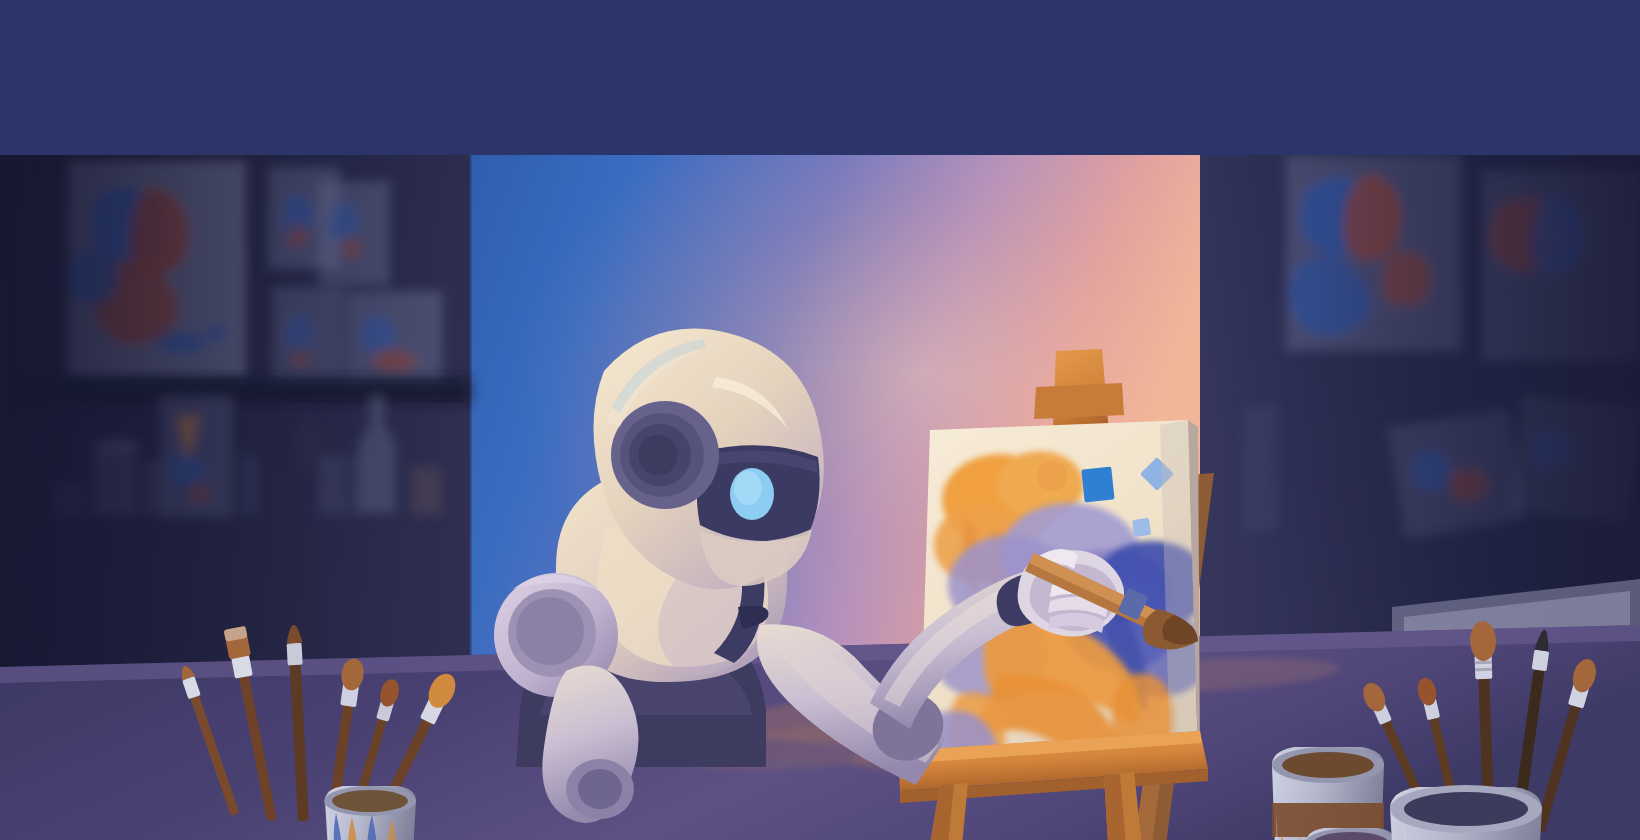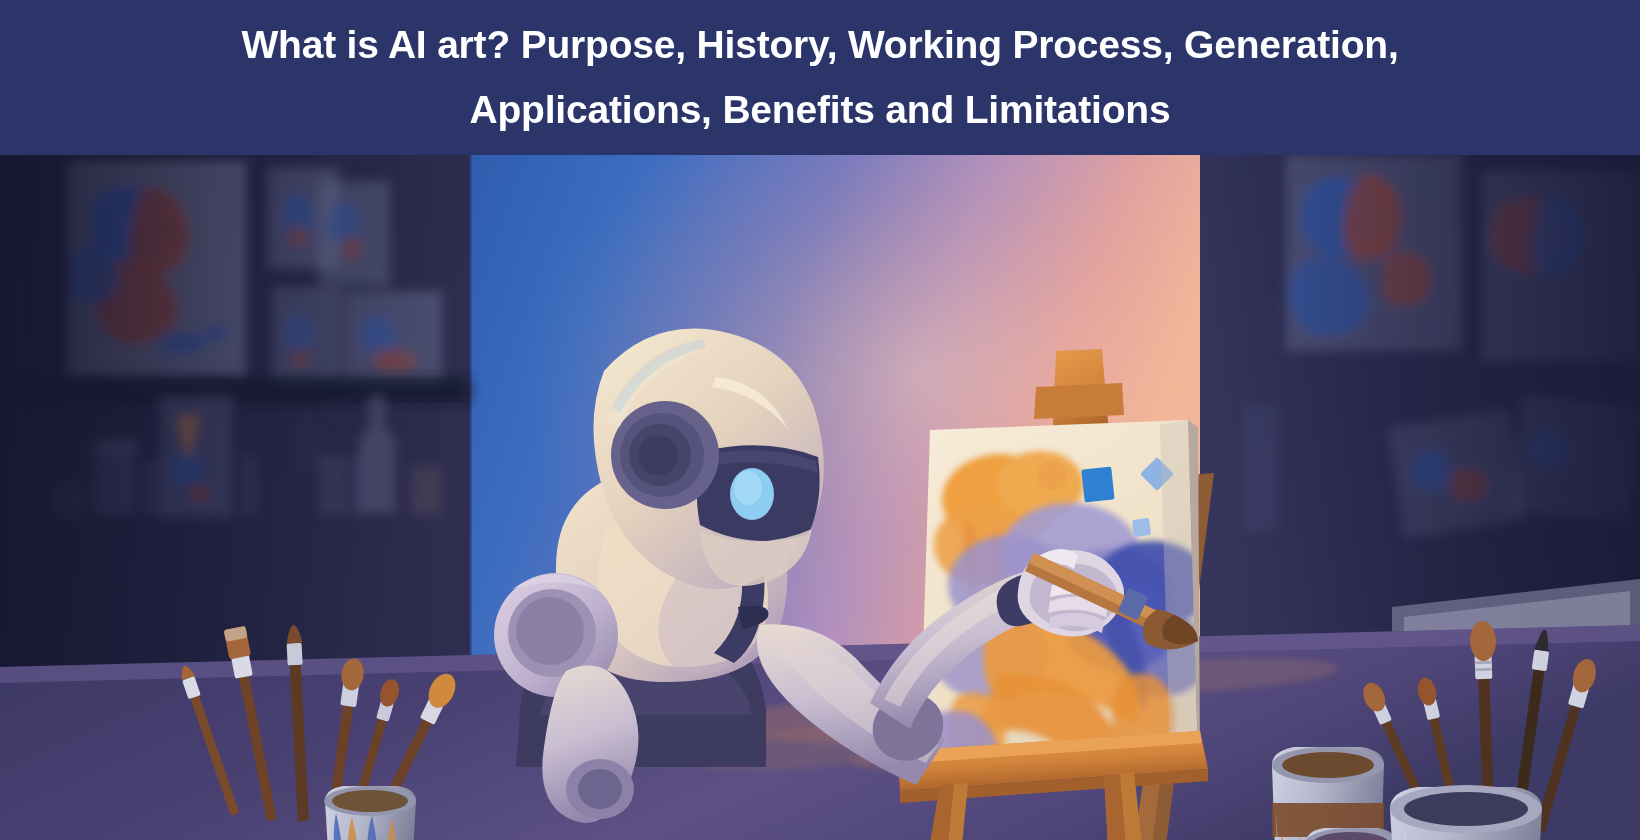--- a/index.html
+++ b/index.html
@@ -29,23 +29,20 @@
     position:absolute;left:0;top:155px;width:1640px;height:685px;
     overflow:hidden;background:#2a2b4d;
   }
   #scene{display:block;width:1640px;height:685px;}
 </style>
 </head>
 <body>
 
 <div id="page">
 
-  <div id="header">
-    <div id="header-title">What is AI art? Purpose, History, Working Process, Generation, Applications, Benefits and Limitations</div>
-  </div>
 
   <div id="illustration">
     <svg id="scene" viewBox="0 0 1640 685" preserveAspectRatio="none">
       <defs>
         <linearGradient id="gBackdrop" x1="0" y1="0" x2="1" y2="0.25">
           <stop offset="0%" stop-color="#2f5dae"></stop>
           <stop offset="22%" stop-color="#3a6cc0"></stop>
           <stop offset="48%" stop-color="#6f76c0"></stop>
           <stop offset="68%" stop-color="#b08fbe"></stop>
           <stop offset="86%" stop-color="#e0a0a0"></stop>

